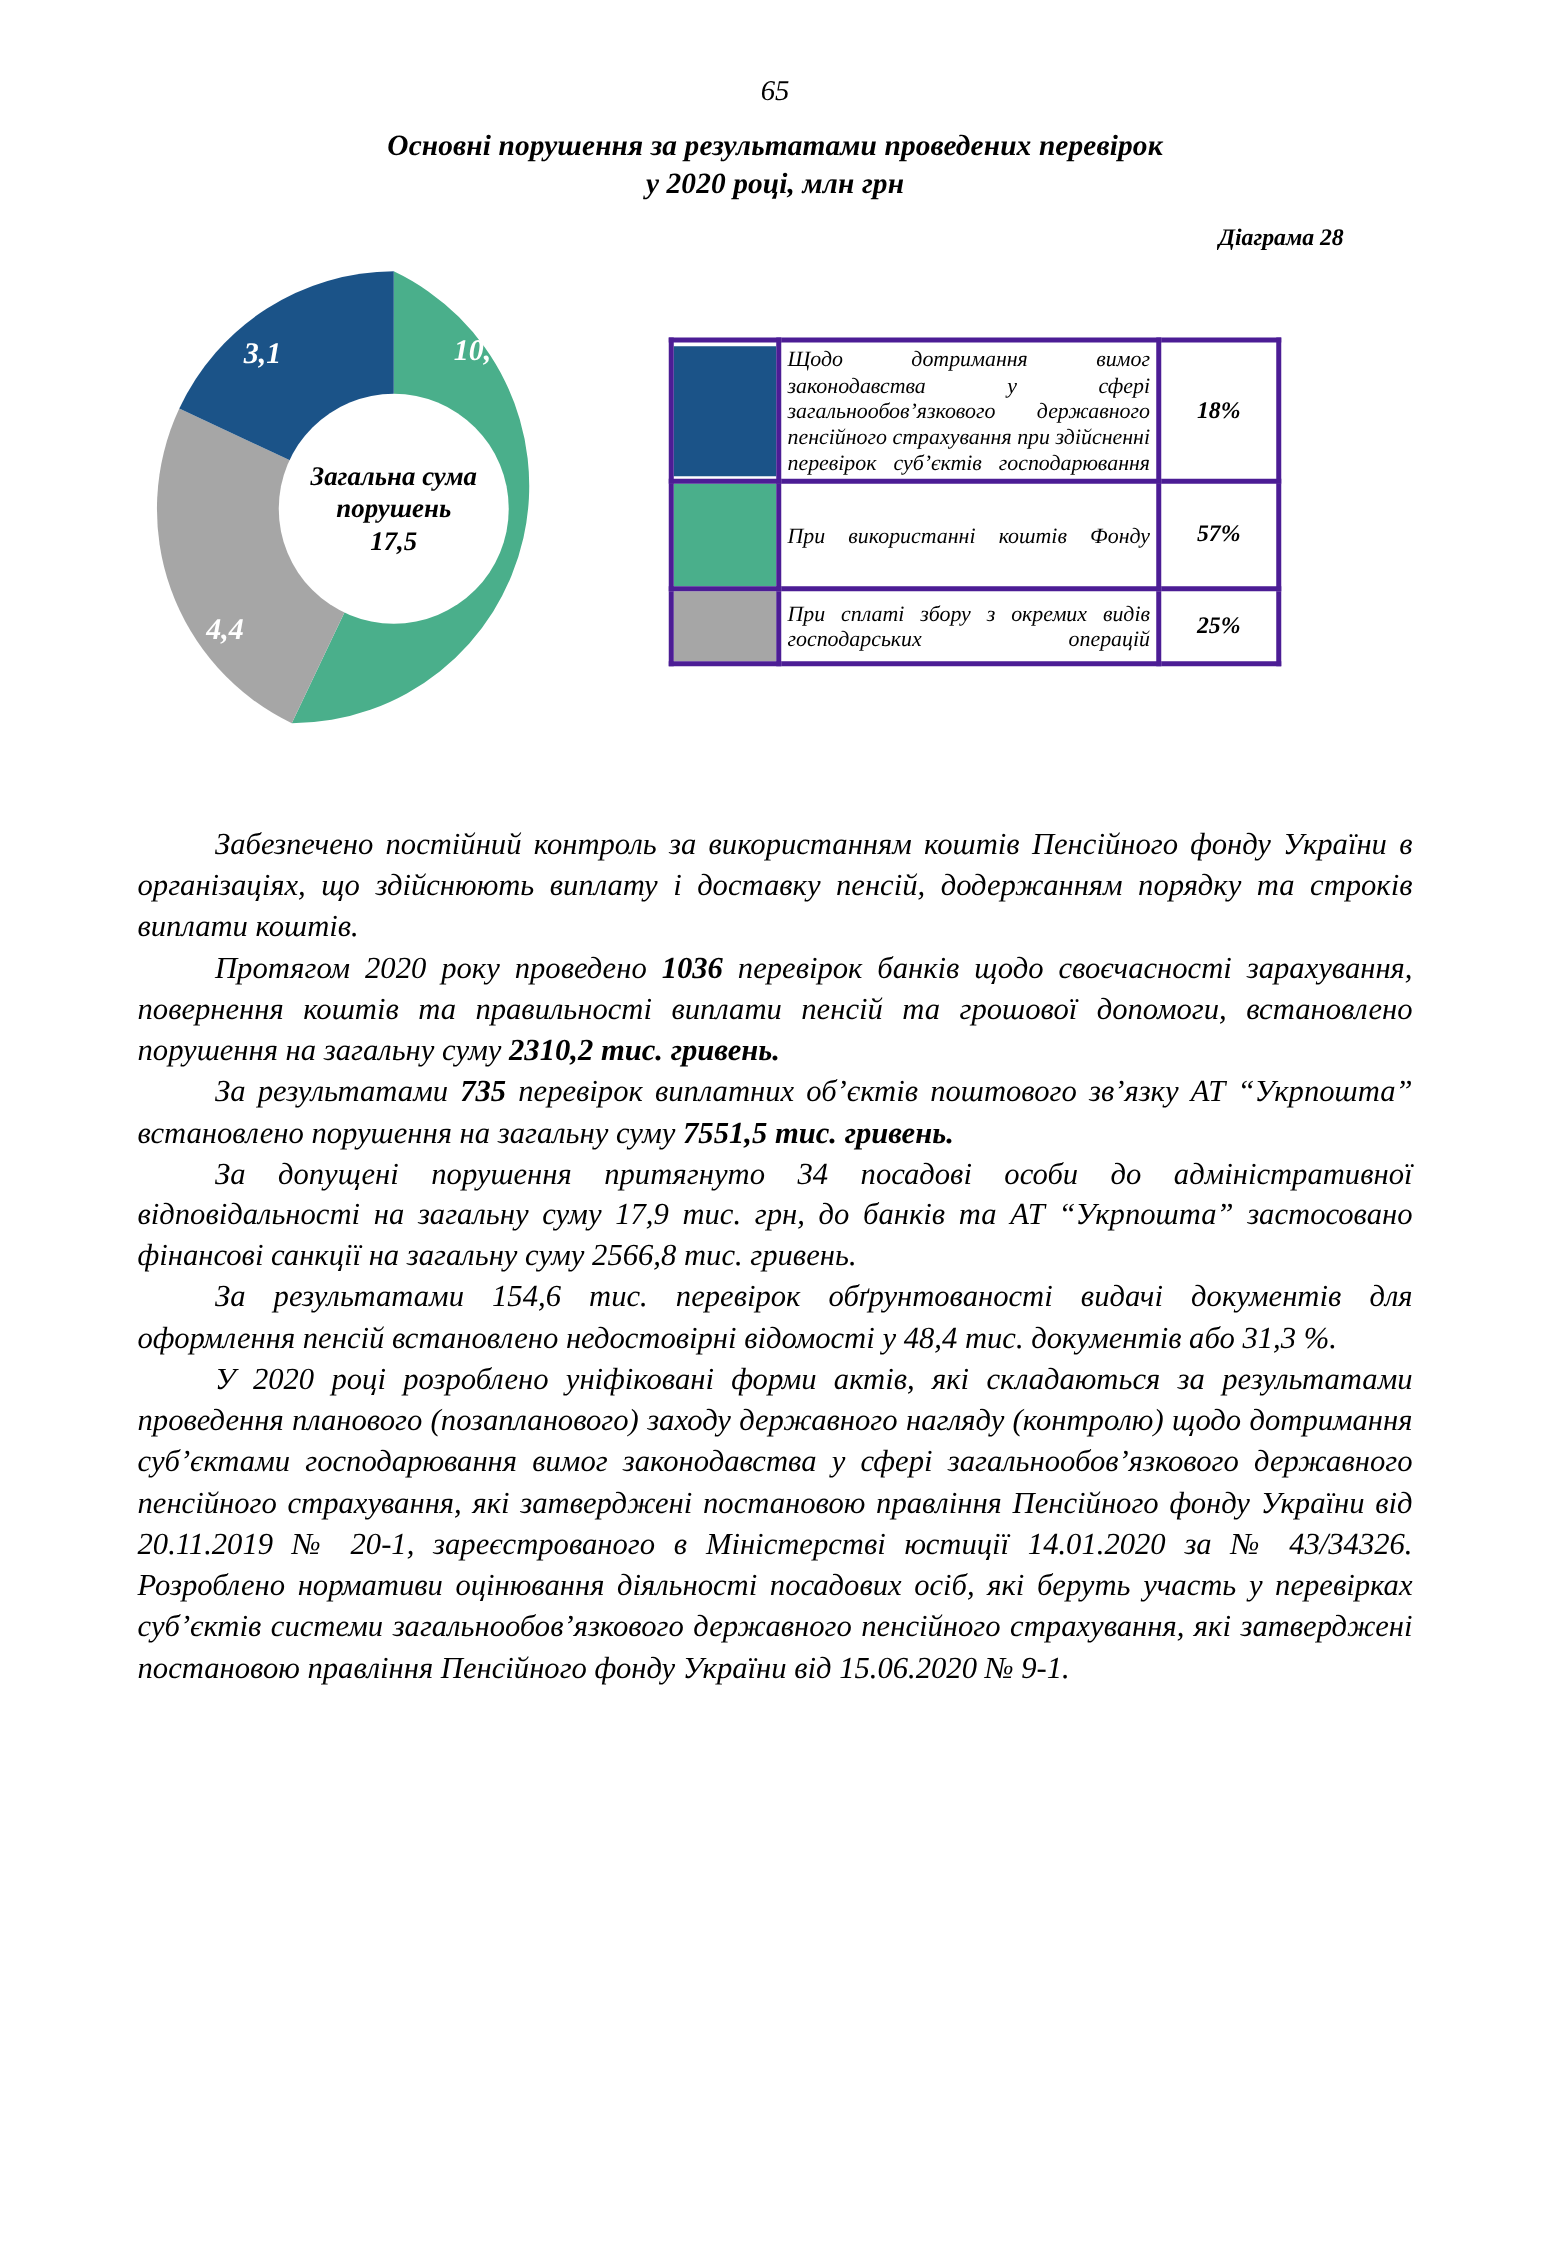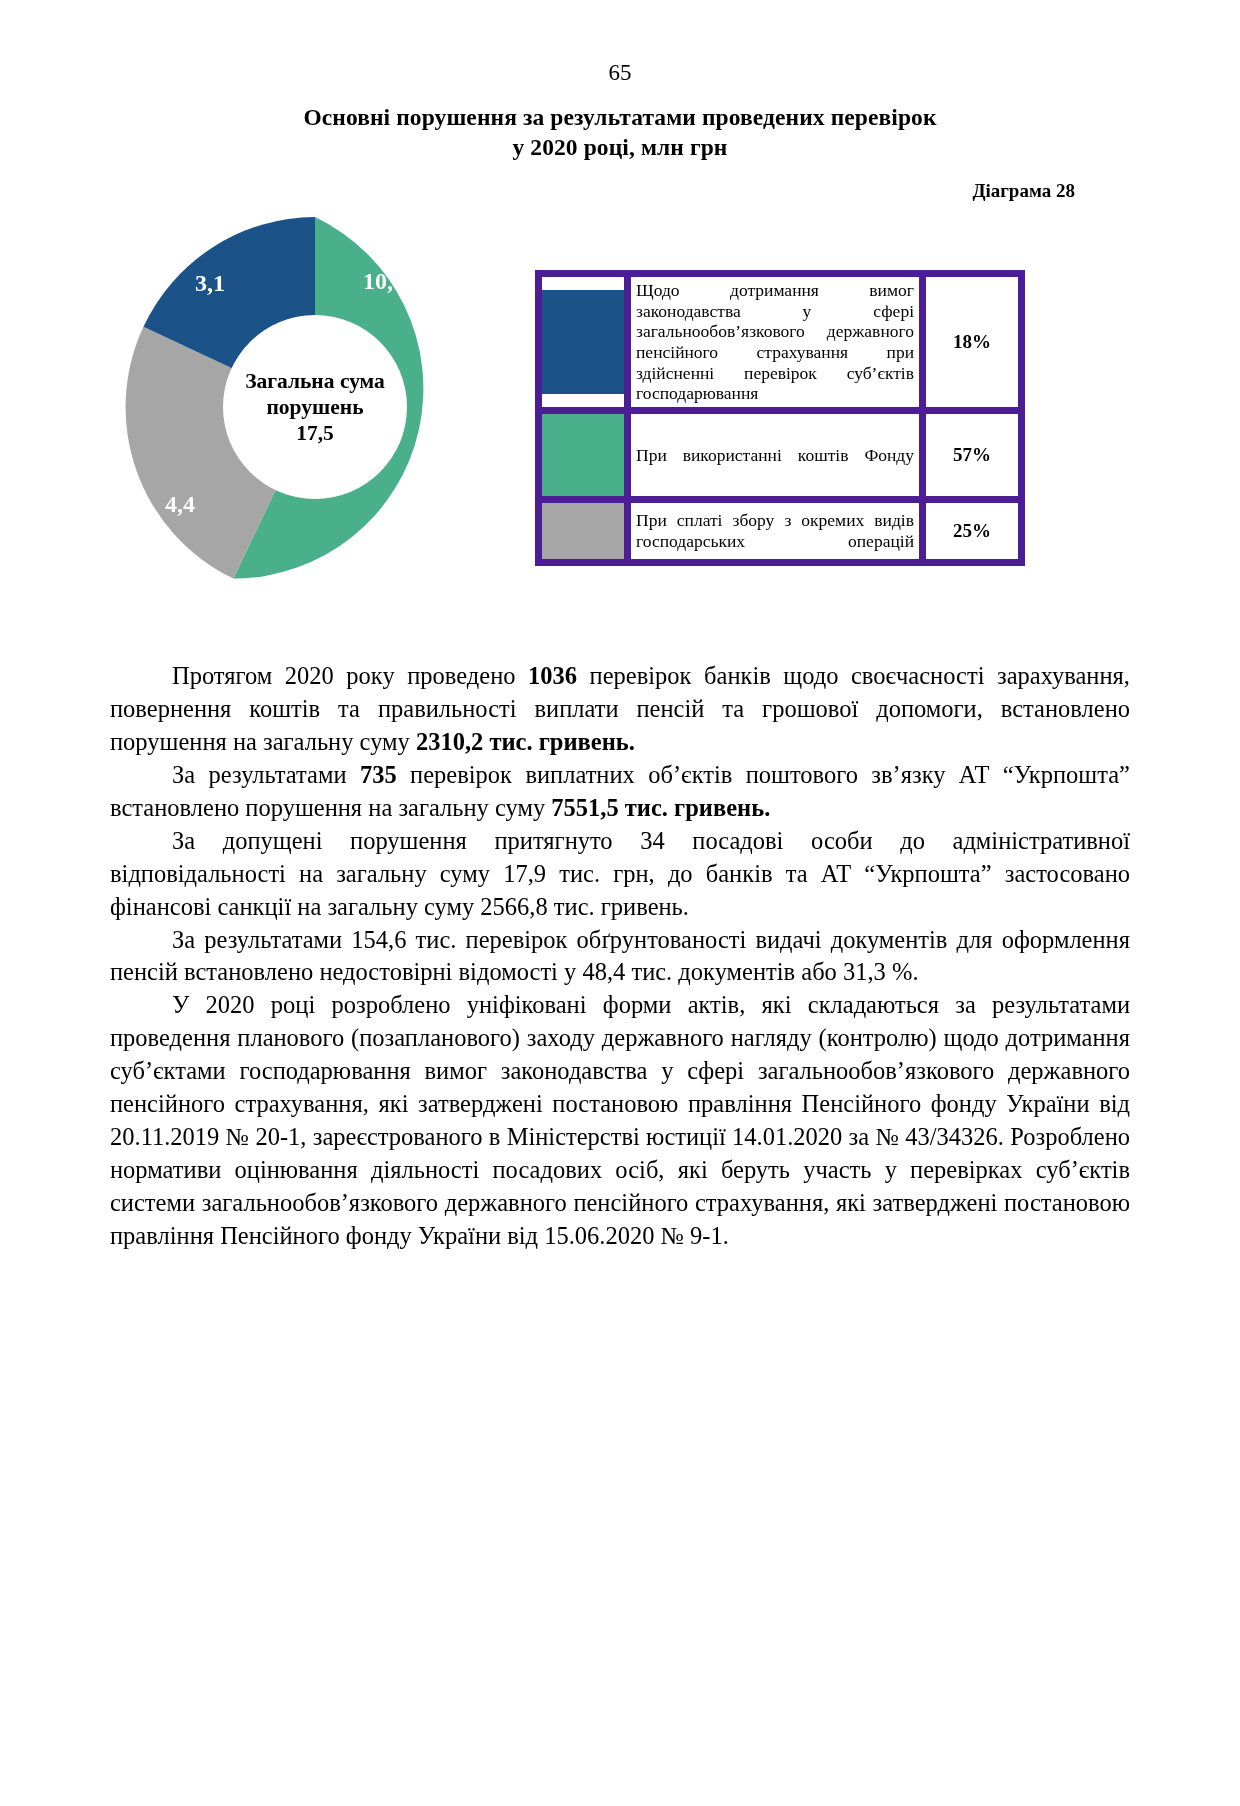--- a/index.html
+++ b/index.html
@@ -9,20 +9,21 @@
     font-family:"Liberation Serif", serif;
     color:#000000;
     position:relative;
     overflow:hidden;
   }
   .page {
     position:relative;
     width:1240px; height:1806px;
     box-sizing:border-box;
     padding:60px 110px 0 110px;
+    font-style:italic;
   }
   .page-number {
     text-align:center;
     font-size:23px;
     line-height:1.1;
     margin:0 0 18px 0;
   }
   .chart-title {
     text-align:center;
     font-weight:bold;
@@ -78,21 +79,21 @@
 
   
   .legend-table {
     position:absolute;
     left:425px; top:58px;
     width:490px;
     border-collapse:collapse;
     table-layout:fixed;
   }
   .legend-table td {
-    border:7px solid #4c1d95;
+    border:4px solid #4c1d95;
     vertical-align:middle;
     padding:0;
   }
   .legend-table td.sw { width:82px; padding:0; }
   .legend-table td.txt {
     padding:3px 5px 3px 5px;
     font-size:17.5px;
     line-height:1.18;
     text-align:justify;
     text-align-last:justify;
@@ -185,20 +186,21 @@
           </td>
           <td class="txt">При сплаті збору з окремих видів господарських операцій</td>
           <td class="pct">25%</td>
         </tr>
       </tbody>
     </table>
 
   </div>
 
   <div class="body-copy">
+    <p>Забезпечено постійний контроль за використанням коштів Пенсійного фонду України в організаціях, що здійснюють виплату і доставку пенсій, додержанням порядку та строків виплати коштів.</p>
     <p><span>Протягом 2020 року проведено </span><b>1036</b><span> перевірок банків щодо своєчасності зарахування, повернення коштів та правильності виплати пенсій та грошової допомоги, встановлено порушення на загальну суму </span><b>2310,2 тис. гривень.</b></p>
     <p><span>За результатами </span><b>735</b><span> перевірок виплатних об’єктів поштового зв’язку АТ “Укрпошта” встановлено порушення на загальну суму </span><b>7551,5 тис. гривень.</b></p>
     <p>За допущені порушення притягнуто 34 посадові особи до адміністративної відповідальності на загальну суму 17,9 тис. грн, до банків та АТ “Укрпошта” застосовано фінансові санкції на загальну суму 2566,8 тис. гривень.</p>
     <p>За результатами 154,6 тис. перевірок обґрунтованості видачі документів для оформлення пенсій встановлено недостовірні відомості у 48,4 тис. документів або 31,3 %.</p>
     <p>У 2020 році розроблено уніфіковані форми актів, які складаються за результатами проведення планового (позапланового) заходу державного нагляду (контролю) щодо дотримання суб’єктами господарювання вимог законодавства у сфері загальнообов’язкового державного пенсійного страхування, які затверджені постановою правління Пенсійного фонду України від 20.11.2019 № 20-1, зареєстрованого в Міністерстві юстиції 14.01.2020 за № 43/34326. Розроблено нормативи оцінювання діяльності посадових осіб, які беруть участь у перевірках суб’єктів системи загальнообов’язкового державного пенсійного страхування, які затверджені постановою правління Пенсійного фонду України від 15.06.2020 № 9-1.</p>
   </div>
 
 </div>
 
 </body></html>

